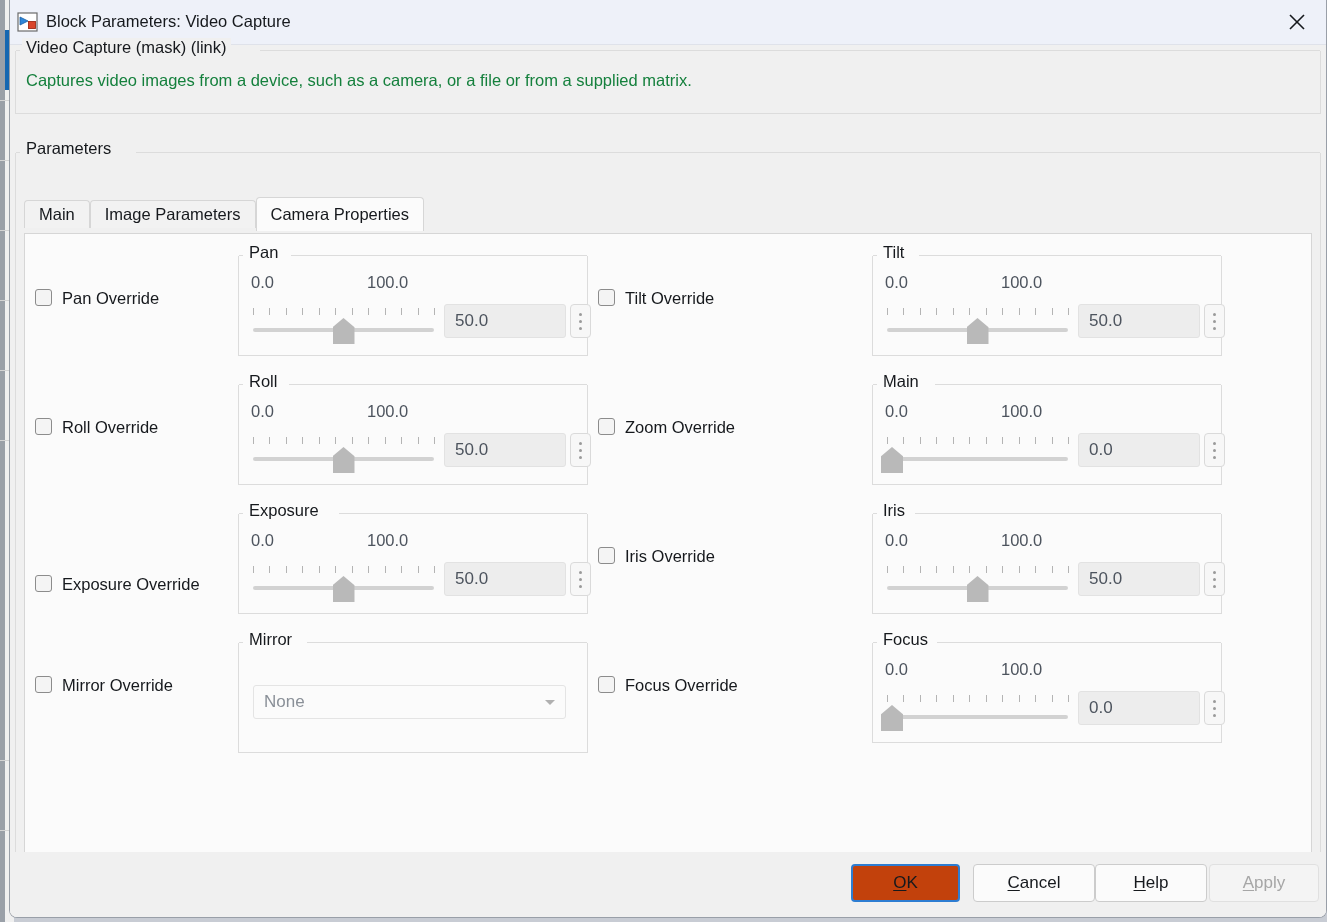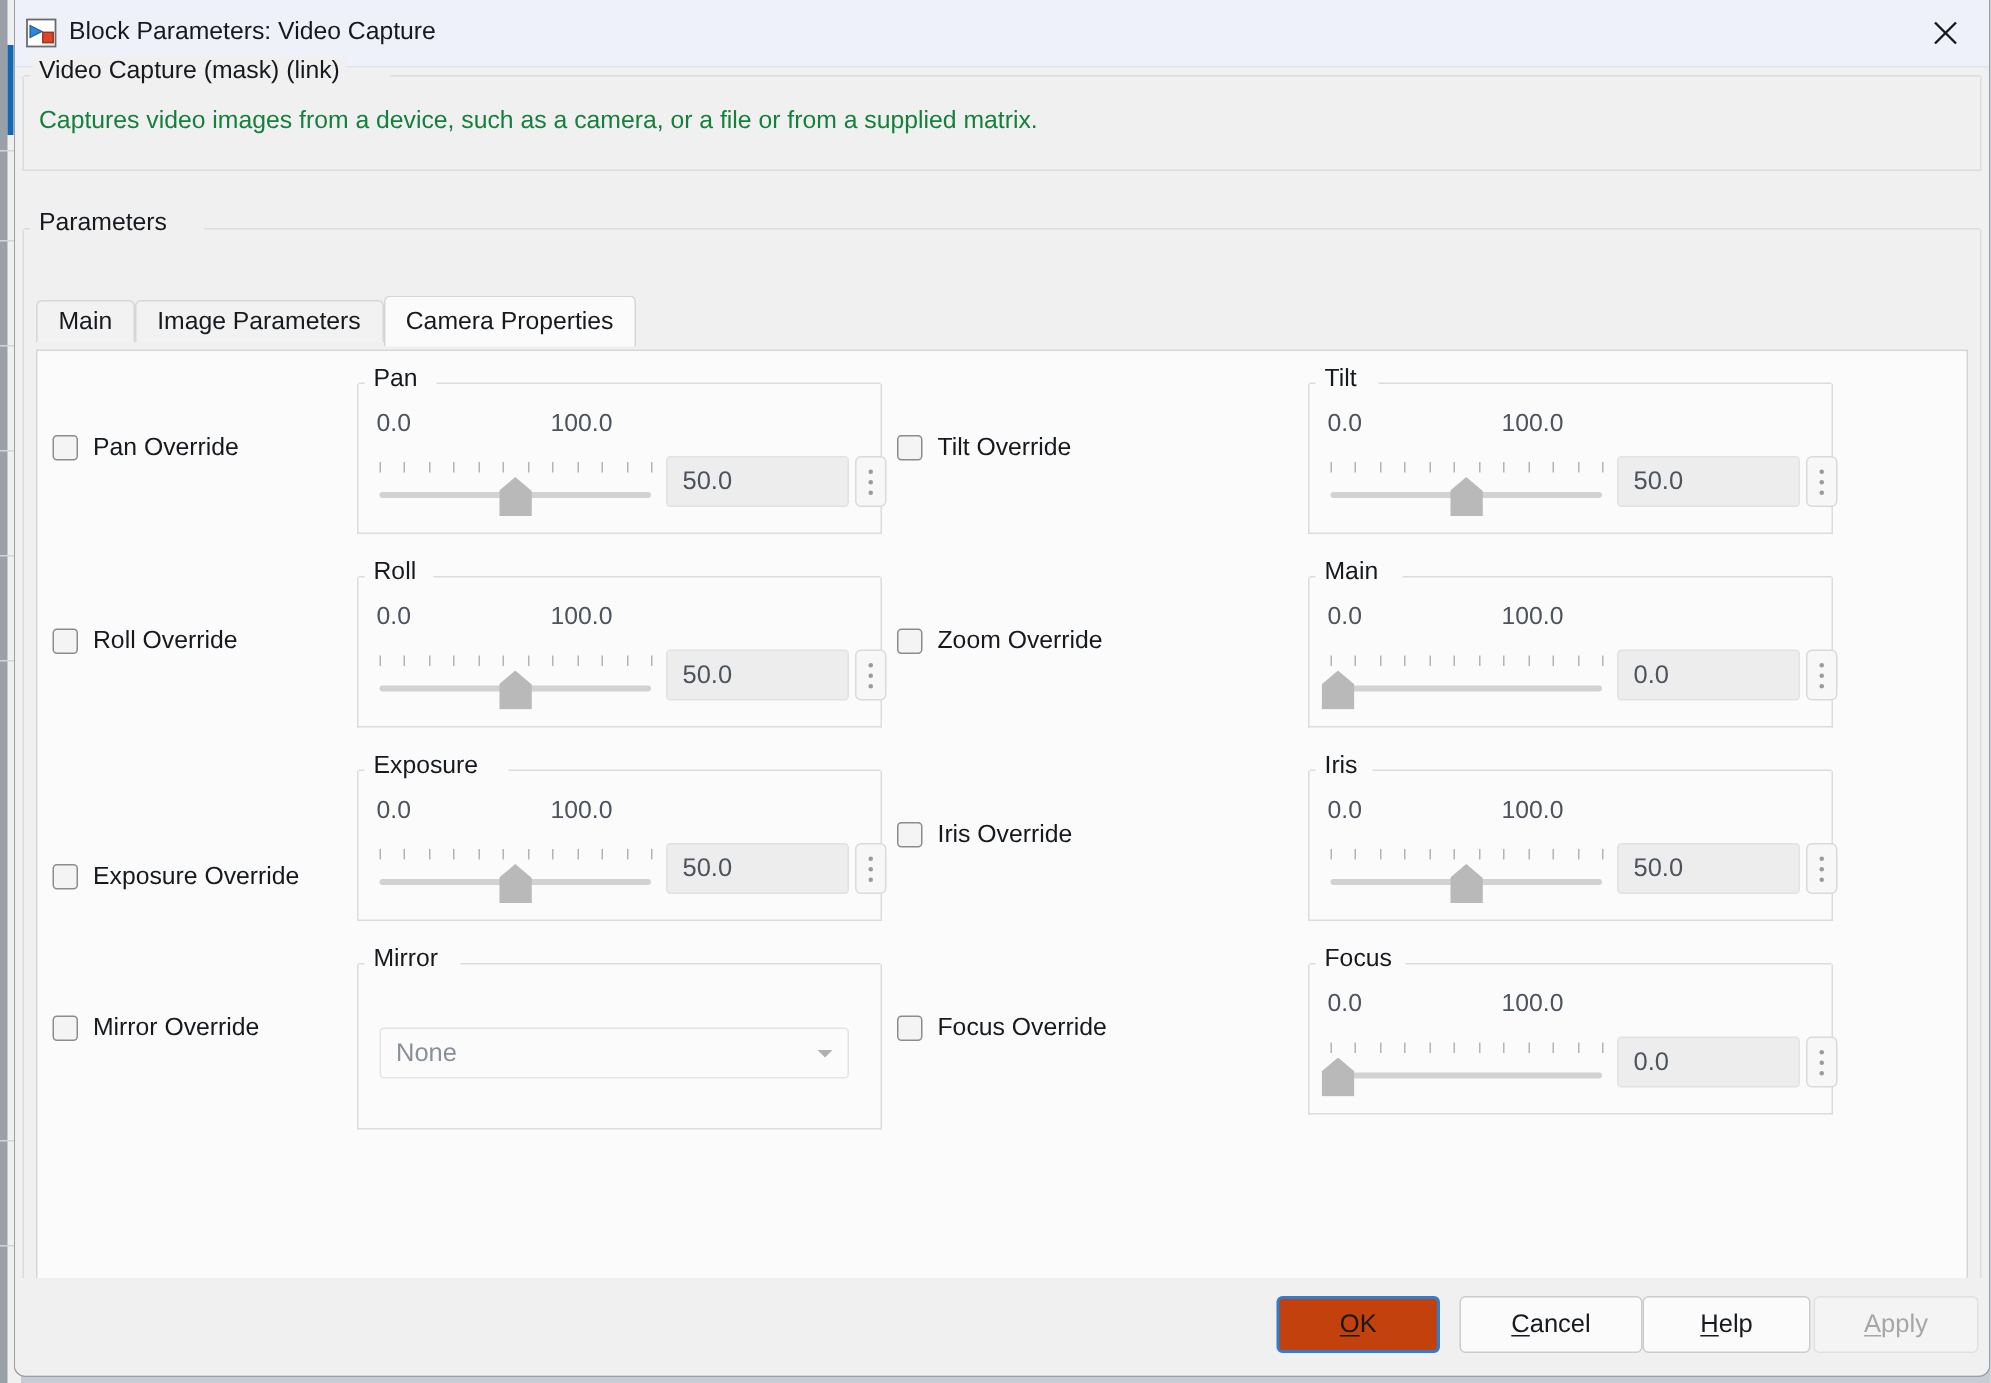--- a/index.html
+++ b/index.html
@@ -126,21 +126,21 @@
   .tabpanel {
     position: absolute; left: 8px; top: 80px;
     width: 1288px; height: 657px;
     background: #fbfbfb;
     border: 1px solid #d6d6d6;
     box-sizing: border-box;
   }
 
   .chk-wrap {
     position: absolute;
-    display: flex; align-items: center;
+    display: flex; align-items: flex-start;
     white-space: nowrap;
   }
   .chk {
     width: 17px; height: 17px;
     border: 1px solid #8c8c8c;
     border-radius: 3px;
     background: #f4f4f4;
     box-sizing: border-box;
     flex: none;
   }

